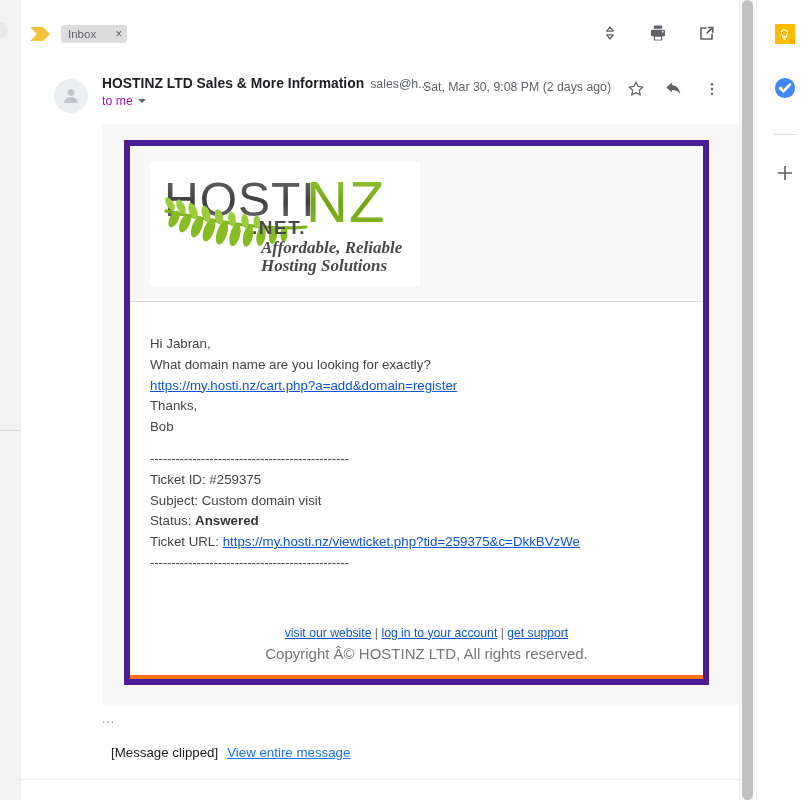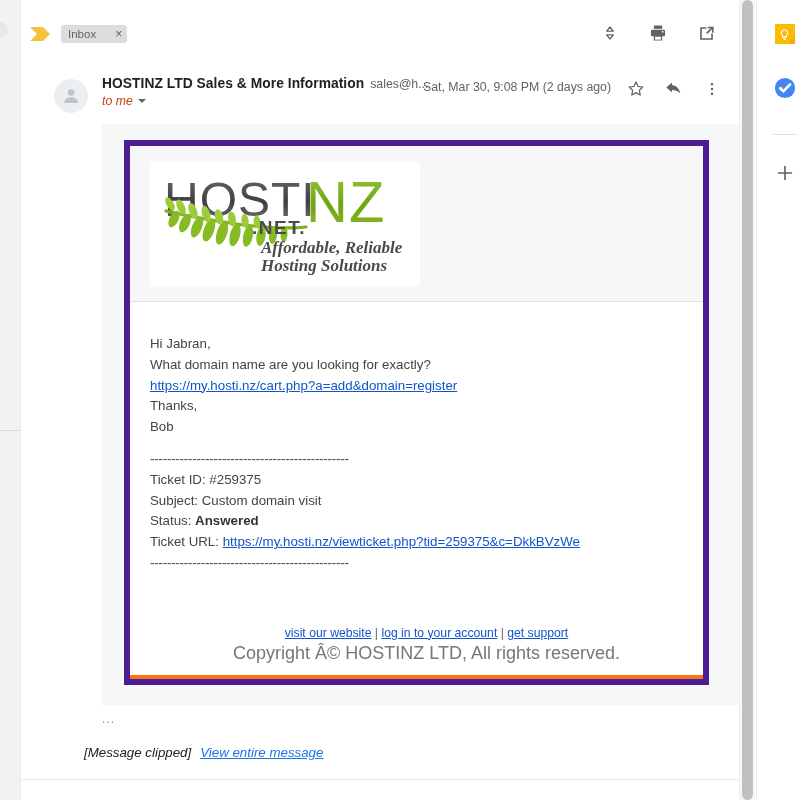--- a/index.html
+++ b/index.html
@@ -107,21 +107,21 @@
     font-size: 13.8px; font-weight: bold; color: #202124;
     letter-spacing: .05px;
   }
   .sender-email {
     font-size: 12.3px; color: #5f6368; margin-left: 6px;
   }
   .to-me-row {
     display: flex; align-items: center; margin-top: 3px;
   }
   .to-me {
-    font-size: 12.3px; color: #c2410c; font-style: italic;
+    font-size: 12.3px; color: #a21caf;
   }
   .caret-down {
     margin-left: 5px;
     width: 0; height: 0;
     border-left: 4px solid transparent;
     border-right: 4px solid transparent;
     border-top: 4px solid #5f6368;
   }
   .date-text {
     position: absolute; right: 128px; top: 12px;
@@ -189,31 +189,31 @@
     margin-top: 50px;
     text-align: center;
     padding-bottom: 12px;
   }
   .footer-links {
     font-size: 12.2px; color: #1155cc; line-height: 19px;
   }
   .footer-links a { color: #1155cc; text-decoration: underline; }
   .footer-links .sep { color: #666; text-decoration: none; }
   .footer-copy {
-    font-size: 18px; color: #777777; line-height: 19px; margin-top: 1px;
+    font-size: 15px; color: #777777; line-height: 19px; margin-top: 1px;
   }
 
   
   .ellipsis-dots {
     position: absolute; left: 81px; top: 712px;
     font-size: 12px; color: #888; letter-spacing: 1px;
   }
   .clipped-row {
-    position: absolute; left: 63px; top: 745px;
-    font-size: 13.3px; color: #202124; white-space: nowrap; font-style: italic;
+    position: absolute; left: 90px; top: 745px;
+    font-size: 13.3px; color: #202124; white-space: nowrap;
   }
   .clipped-row a {
     color: #1a73e8; text-decoration: underline; margin-left: 9px;
   }
   .bottom-divider {
     position: absolute; left: 21px; top: 779px;
     width: 718px; height: 1px; background: #e8eaed;
   }
 
   

